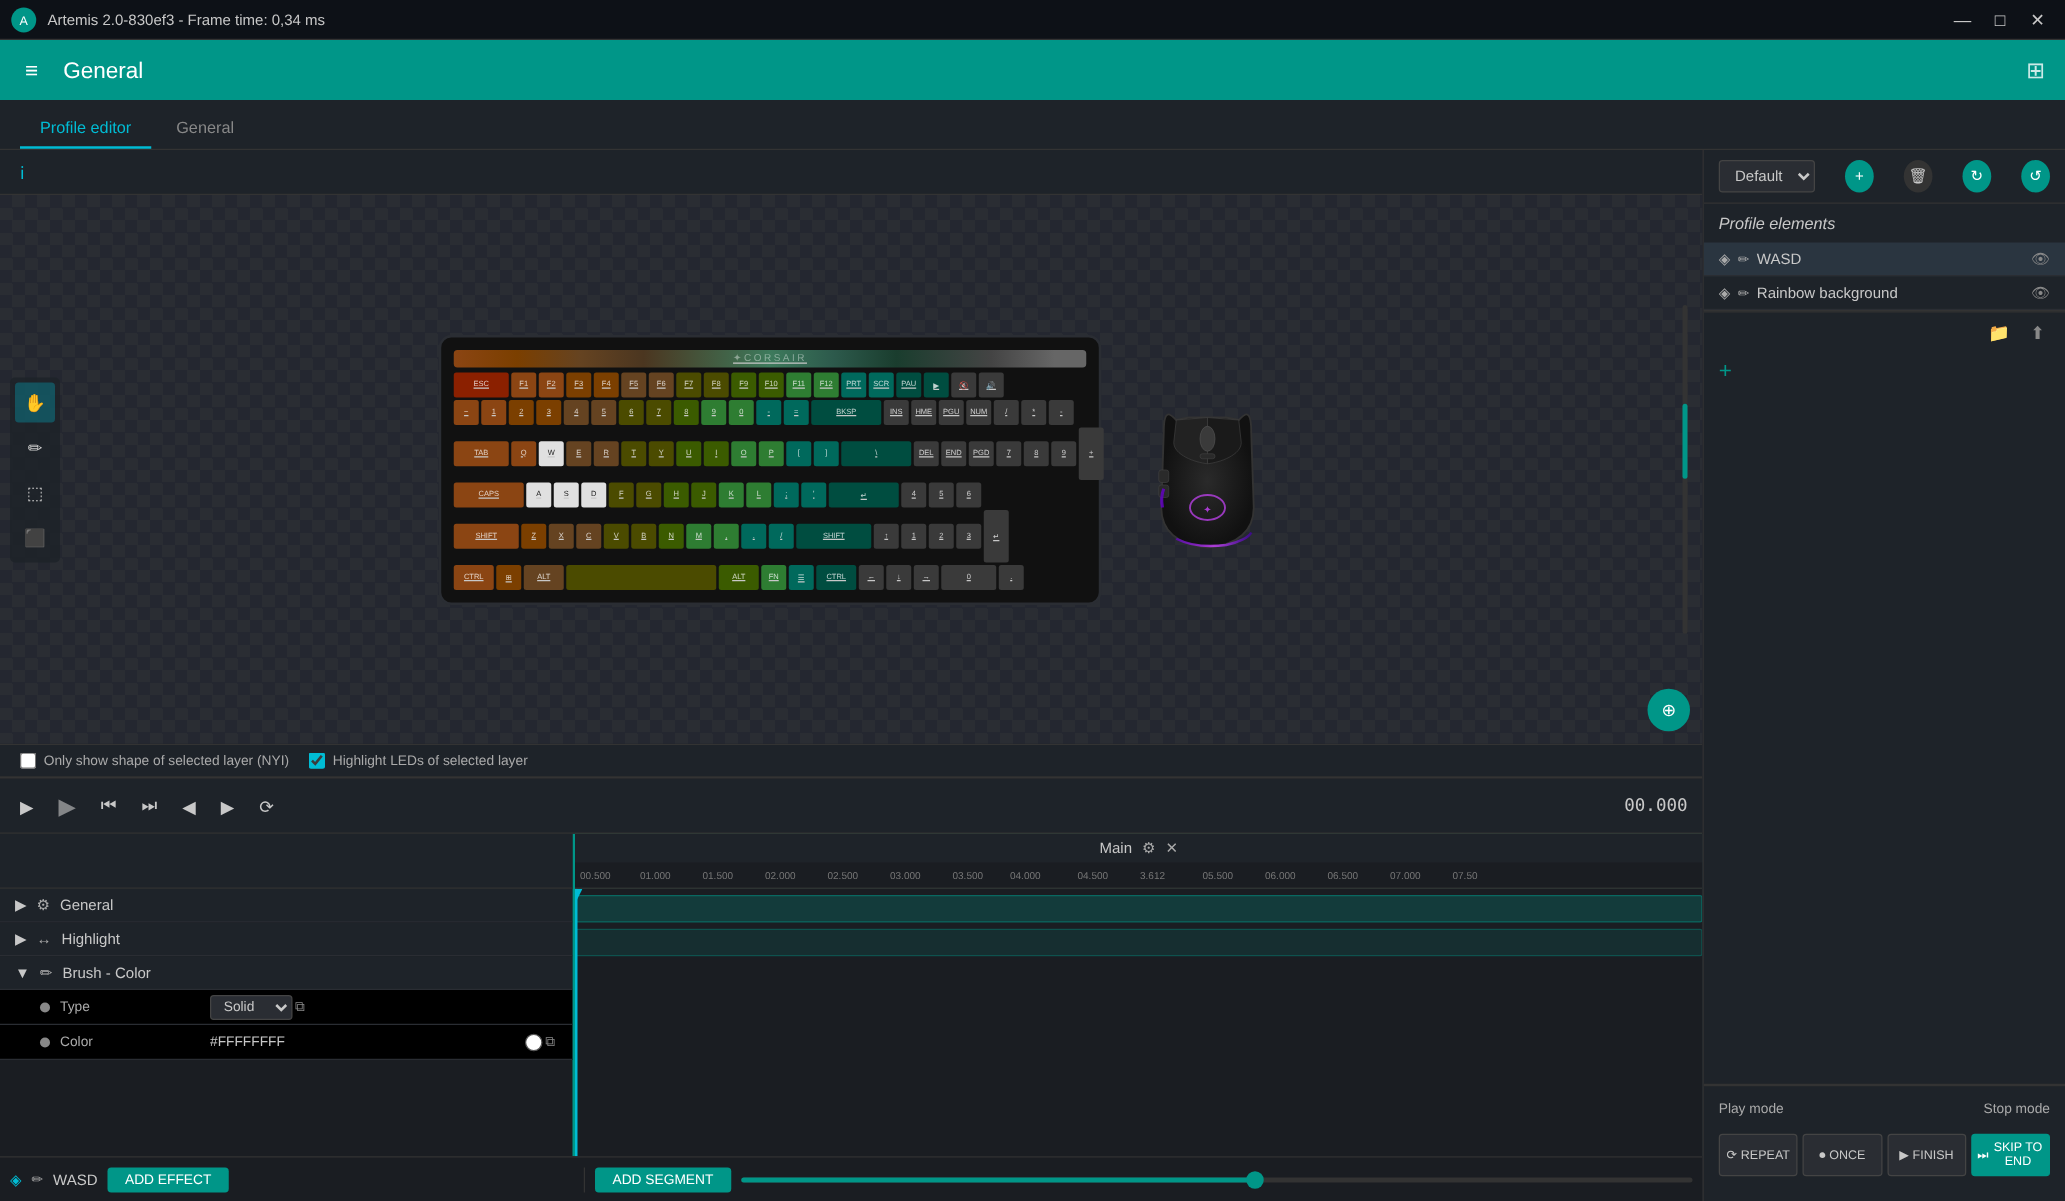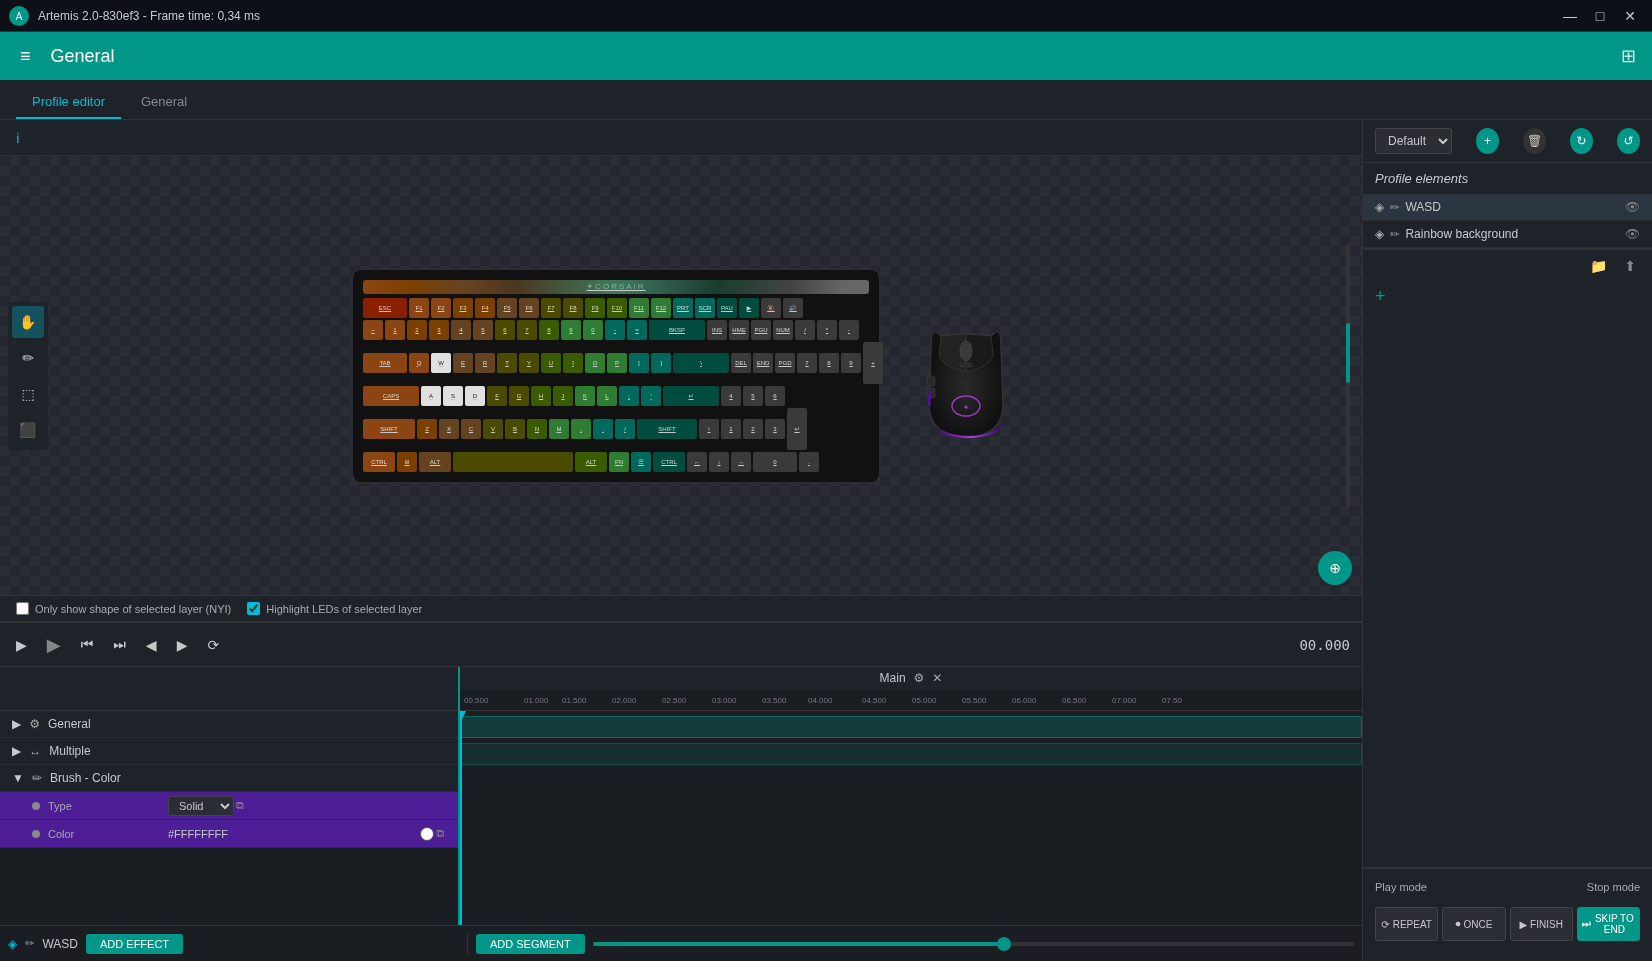--- a/index.html
+++ b/index.html
@@ -277,21 +277,21 @@
       display: flex;
       align-items: center;
       gap: 8px;
       cursor: pointer;
     }
 
     .track-property {
       padding: 4px 12px 4px 32px;
       display: flex;
       align-items: center;
-      background: #4c1d95;
+      background: #000000;
       border-bottom: 1px solid #2a2d33;
       height: 28px;
     }
     .prop-indicator {
       width: 8px;
       height: 8px;
       border-radius: 50%;
       margin-right: 8px;
     }
     .prop-name { color: #aaa; font-size: 11px; width: 120px; }
@@ -932,21 +932,21 @@
 
             <div class="timeline-track-header">
               <span>▶</span>
               <span style="color:#aaa;">⚙</span>
               <span>General</span>
             </div>
 
             <div class="timeline-track-header">
               <span>▶</span>
               <span style="color:#aaa;">↔</span>
-              <span>Multiple</span>
+              <span>Highlight</span>
             </div>
 
             <div class="timeline-track-header">
               <span>▼</span>
               <span style="color:#aaa;">✏</span>
               <span>Brush - Color</span>
             </div>
 
             <div class="track-property">
               <div class="prop-indicator" style="background:#888;"></div>
@@ -976,29 +976,29 @@
               <span>Main</span>
               <button style="background:transparent;border:none;color:#aaa;cursor:pointer;font-size:12px;">⚙</button>
               <button style="background:transparent;border:none;color:#aaa;cursor:pointer;font-size:12px;">✕</button>
             </div>
 
             <div style="position:absolute;bottom:0;left:0;right:0;height:20px;background:#1a1d22;display:flex;align-items:center;overflow:hidden;">
               <div style="display:flex;align-items:flex-end;height:100%;padding-left:4px;gap:0;position:relative;width:100%;">
 
                 <div style="position:absolute;left:0;top:0;right:0;bottom:0;display:flex;align-items:center;">
                   <span style="position:absolute;left:4px;font-size:8px;color:#777;">00.500</span>
-                  <span style="position:absolute;left:64px;font-size:8px;color:#777;">01.000</span>
+                  <span style="position:absolute;left:52px;font-size:8px;color:#777;">01.000</span>
                   <span style="position:absolute;left:102px;font-size:8px;color:#777;">01.500</span>
                   <span style="position:absolute;left:152px;font-size:8px;color:#777;">02.000</span>
                   <span style="position:absolute;left:202px;font-size:8px;color:#777;">02.500</span>
                   <span style="position:absolute;left:252px;font-size:8px;color:#777;">03.000</span>
                   <span style="position:absolute;left:302px;font-size:8px;color:#777;">03.500</span>
                   <span style="position:absolute;left:348px;font-size:8px;color:#777;">04.000</span>
                   <span style="position:absolute;left:402px;font-size:8px;color:#777;">04.500</span>
-                  <span style="position:absolute;left:452px;font-size:8px;color:#777;">05.000</span>
+                  <span style="position:absolute;left:452px;font-size:8px;color:#777;">3.612</span>
                   <span style="position:absolute;left:502px;font-size:8px;color:#777;">05.500</span>
                   <span style="position:absolute;left:552px;font-size:8px;color:#777;">06.000</span>
                   <span style="position:absolute;left:602px;font-size:8px;color:#777;">06.500</span>
                   <span style="position:absolute;left:652px;font-size:8px;color:#777;">07.000</span>
                   <span style="position:absolute;left:702px;font-size:8px;color:#777;">07.50</span>
                 </div>
               </div>
             </div>
           </div>
 

